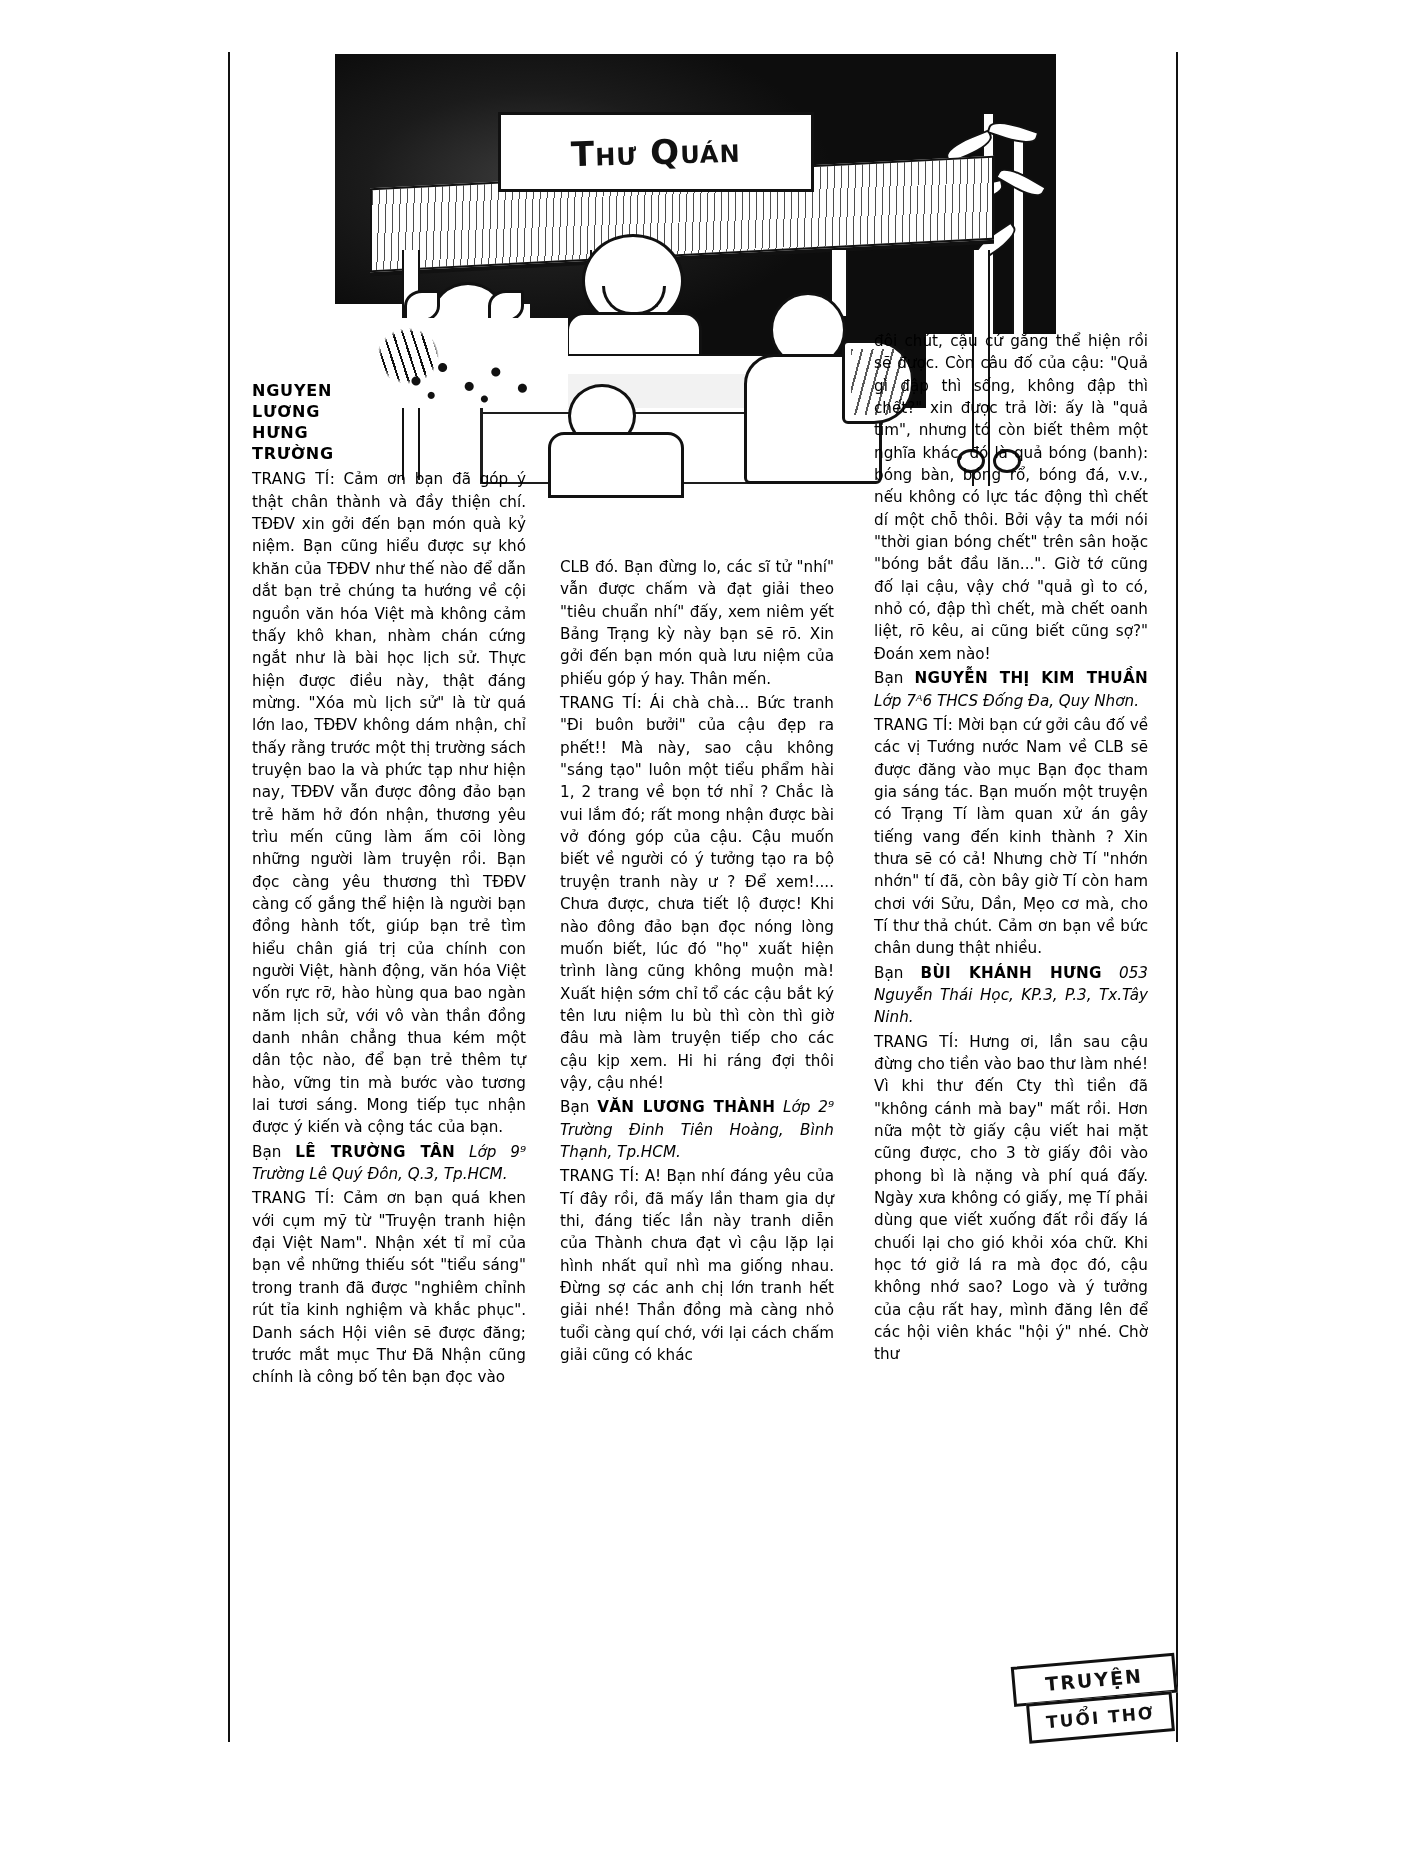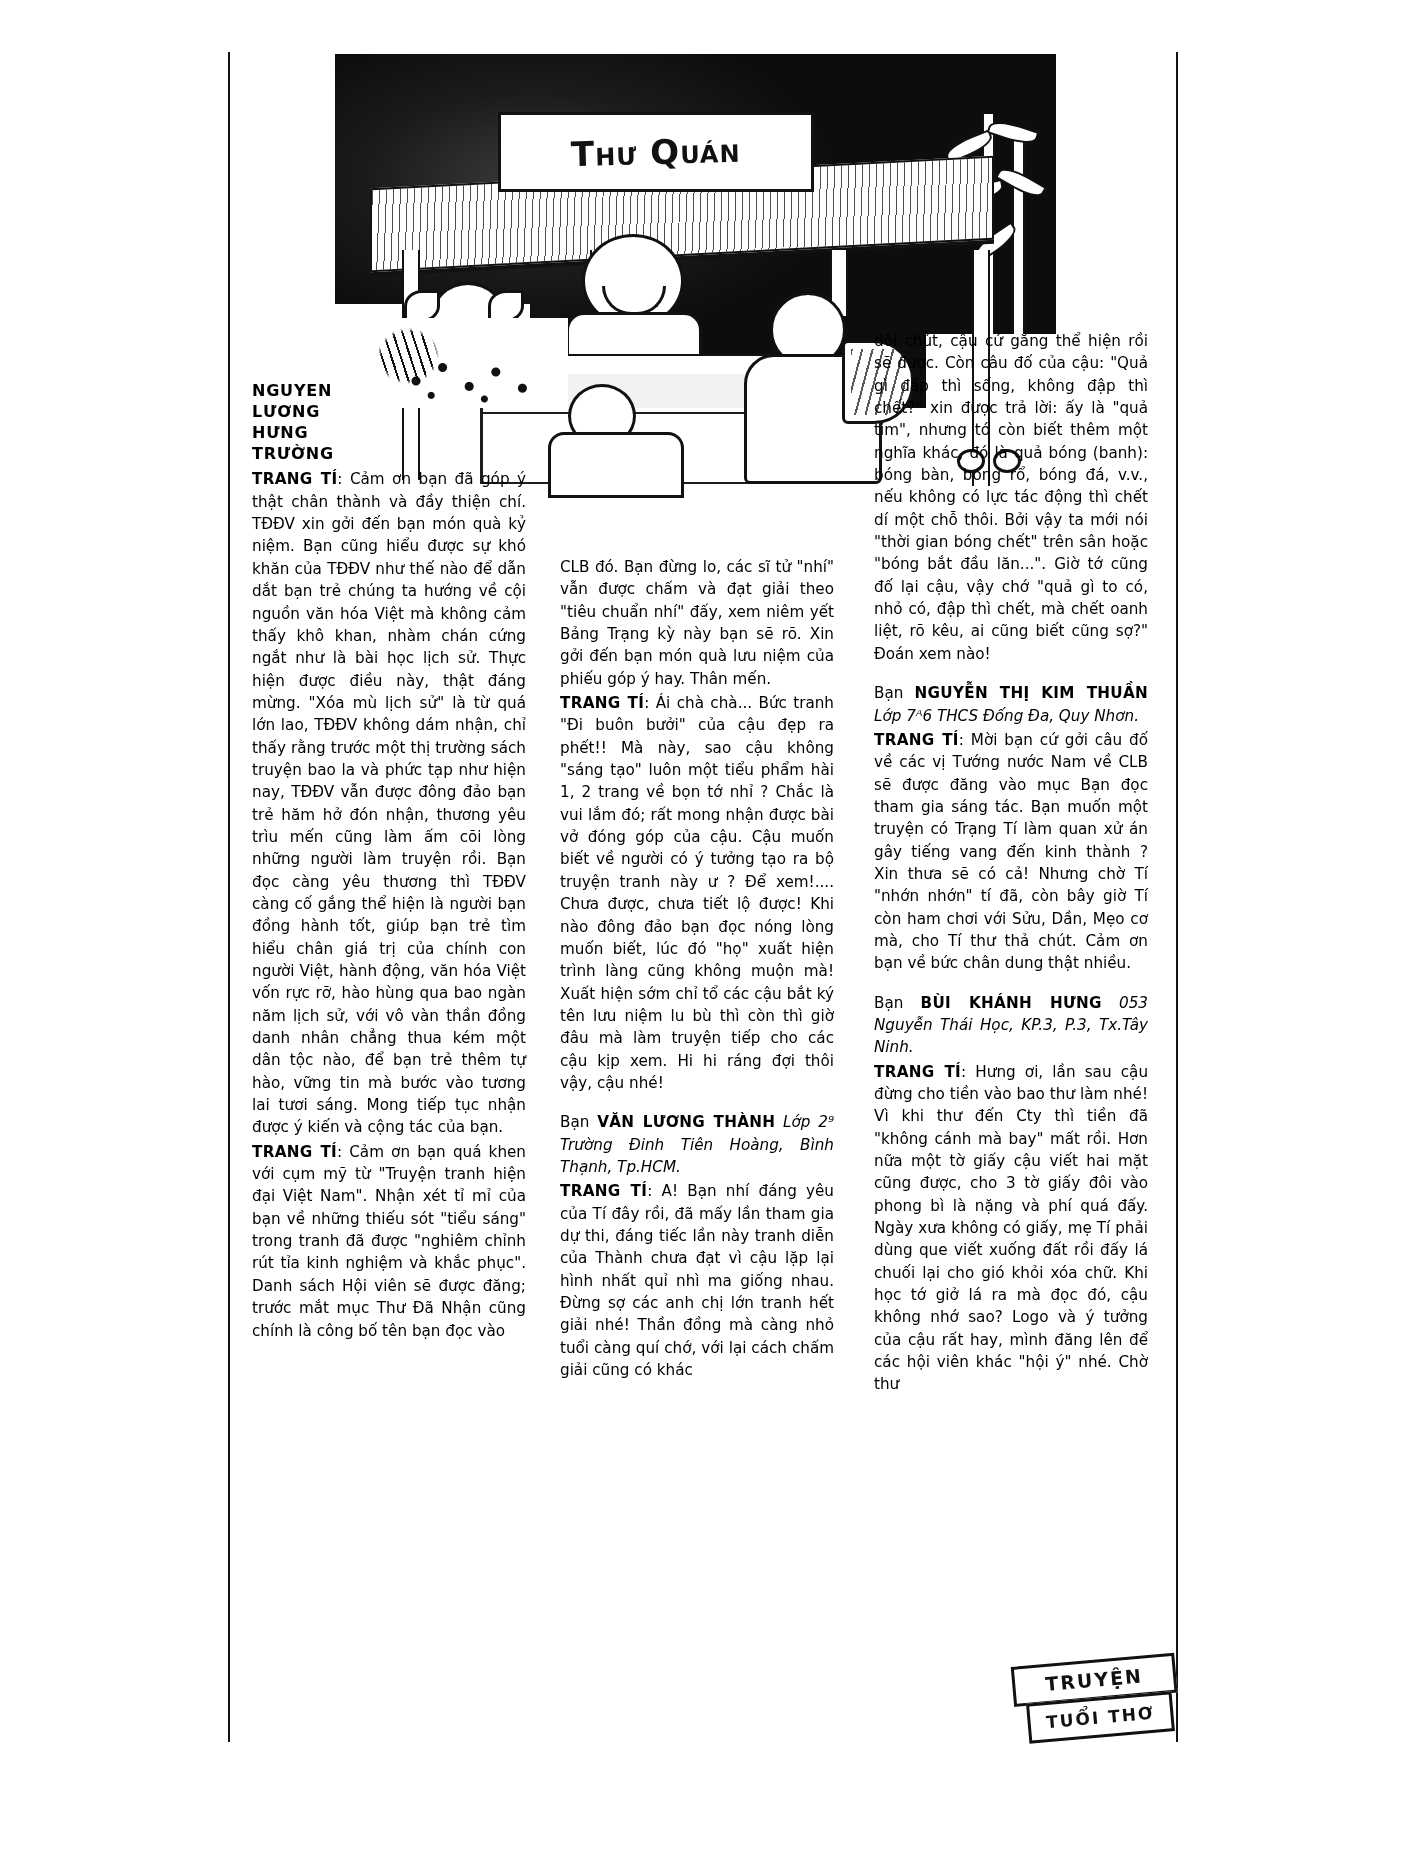--- a/index.html
+++ b/index.html
@@ -332,25 +332,25 @@
   .author-addr {
     font-style: italic;
     font-size: 15px;
     line-height: 1.4;
     margin-bottom: 6px;
   }
   p {
     margin: 0 0 2px 0;
   }
   .reply-label {
-    font-weight: bold;
+    font-weight: normal;
     letter-spacing: .3px;
   }
   .signoff {
-    margin-top: 17px;
+    margin-top: 2px;
   }
   .signoff .name {
     font-weight: bold;
     letter-spacing: .3px;
   }
   .signoff .ital {
     font-style: italic;
   }
   
   .logo-stamp {
@@ -443,20 +443,25 @@
   <div class="columns">
 
     <div class="col c1">
       <div class="author-block">
         <div>NGUYEN</div>
         <div>LƯƠNG</div>
         <div>HƯNG</div>
         <div>TRƯỜNG</div>
       </div>
       <p><span class="reply-label">TRANG TÍ</span><span>: Cảm ơn bạn đã góp ý thật chân thành và đầy thiện chí. TĐĐV xin gởi đến bạn món quà kỷ niệm. Bạn cũng hiểu được sự khó khăn của TĐĐV như thế nào để dẫn dắt bạn trẻ chúng ta hướng về cội nguồn văn hóa Việt mà không cảm thấy khô khan, nhàm chán cứng ngắt như là bài học lịch sử. Thực hiện được điều này, thật đáng mừng. "Xóa mù lịch sử" là từ quá lớn lao, TĐĐV không dám nhận, chỉ thấy rằng trước một thị trường sách truyện bao la và phức tạp như hiện nay, TĐĐV vẫn được đông đảo bạn trẻ hăm hở đón nhận, thương yêu trìu mến cũng làm ấm cõi lòng những người làm truyện rồi. Bạn đọc càng yêu thương thì TĐĐV càng cố gắng thể hiện là người bạn đồng hành tốt, giúp bạn trẻ tìm hiểu chân giá trị của chính con người Việt, hành động, văn hóa Việt vốn rực rỡ, hào hùng qua bao ngàn năm lịch sử, với vô vàn thần đồng danh nhân chẳng thua kém một dân tộc nào, để bạn trẻ thêm tự hào, vững tin mà bước vào tương lai tươi sáng. Mong tiếp tục nhận được ý kiến và cộng tác của bạn.</span></p>
+      <p class="signoff">
+        <span>Bạn</span>
+        <span class="name">LÊ TRƯỜNG TÂN</span>
+        <span class="ital">Lớp 9⁹ Trường Lê Quý Đôn, Q.3, Tp.HCM.</span>
+      </p>
       <p><span class="reply-label">TRANG TÍ</span><span>: Cảm ơn bạn quá khen với cụm mỹ từ "Truyện tranh hiện đại Việt Nam". Nhận xét tỉ mỉ của bạn về những thiếu sót "tiểu sáng" trong tranh đã được "nghiêm chỉnh rút tỉa kinh nghiệm và khắc phục". Danh sách Hội viên sẽ được đăng; trước mắt mục Thư Đã Nhận cũng chính là công bố tên bạn đọc vào</span></p>
     </div>
 
     <div class="col c2">
       <p>CLB đó. Bạn đừng lo, các sĩ tử "nhí" vẫn được chấm và đạt giải theo "tiêu chuẩn nhí" đấy, xem niêm yết Bảng Trạng kỳ này bạn sẽ rõ. Xin gởi đến bạn món quà lưu niệm của phiếu góp ý hay. Thân mến.</p>
       <p><span class="reply-label">TRANG TÍ</span><span>: Ái chà chà... Bức tranh "Đi buôn bưởi" của cậu đẹp ra phết!! Mà này, sao cậu không "sáng tạo" luôn một tiểu phẩm hài 1, 2 trang về bọn tớ nhỉ ? Chắc là vui lắm đó; rất mong nhận được bài vở đóng góp của cậu. Cậu muốn biết về người có ý tưởng tạo ra bộ truyện tranh này ư ? Để xem!.... Chưa được, chưa tiết lộ được! Khi nào đông đảo bạn đọc nóng lòng muốn biết, lúc đó "họ" xuất hiện trình làng cũng không muộn mà! Xuất hiện sớm chỉ tổ các cậu bắt ký tên lưu niệm lu bù thì còn thì giờ đâu mà làm truyện tiếp cho các cậu kịp xem. Hi hi ráng đợi thôi vậy, cậu nhé!</span></p>
       <p class="signoff">
         <span>Bạn</span>
         <span class="name">VĂN LƯƠNG THÀNH</span>
         <span class="ital">Lớp 2⁹ Trường Đinh Tiên Hoàng, Bình Thạnh, Tp.HCM.</span>

